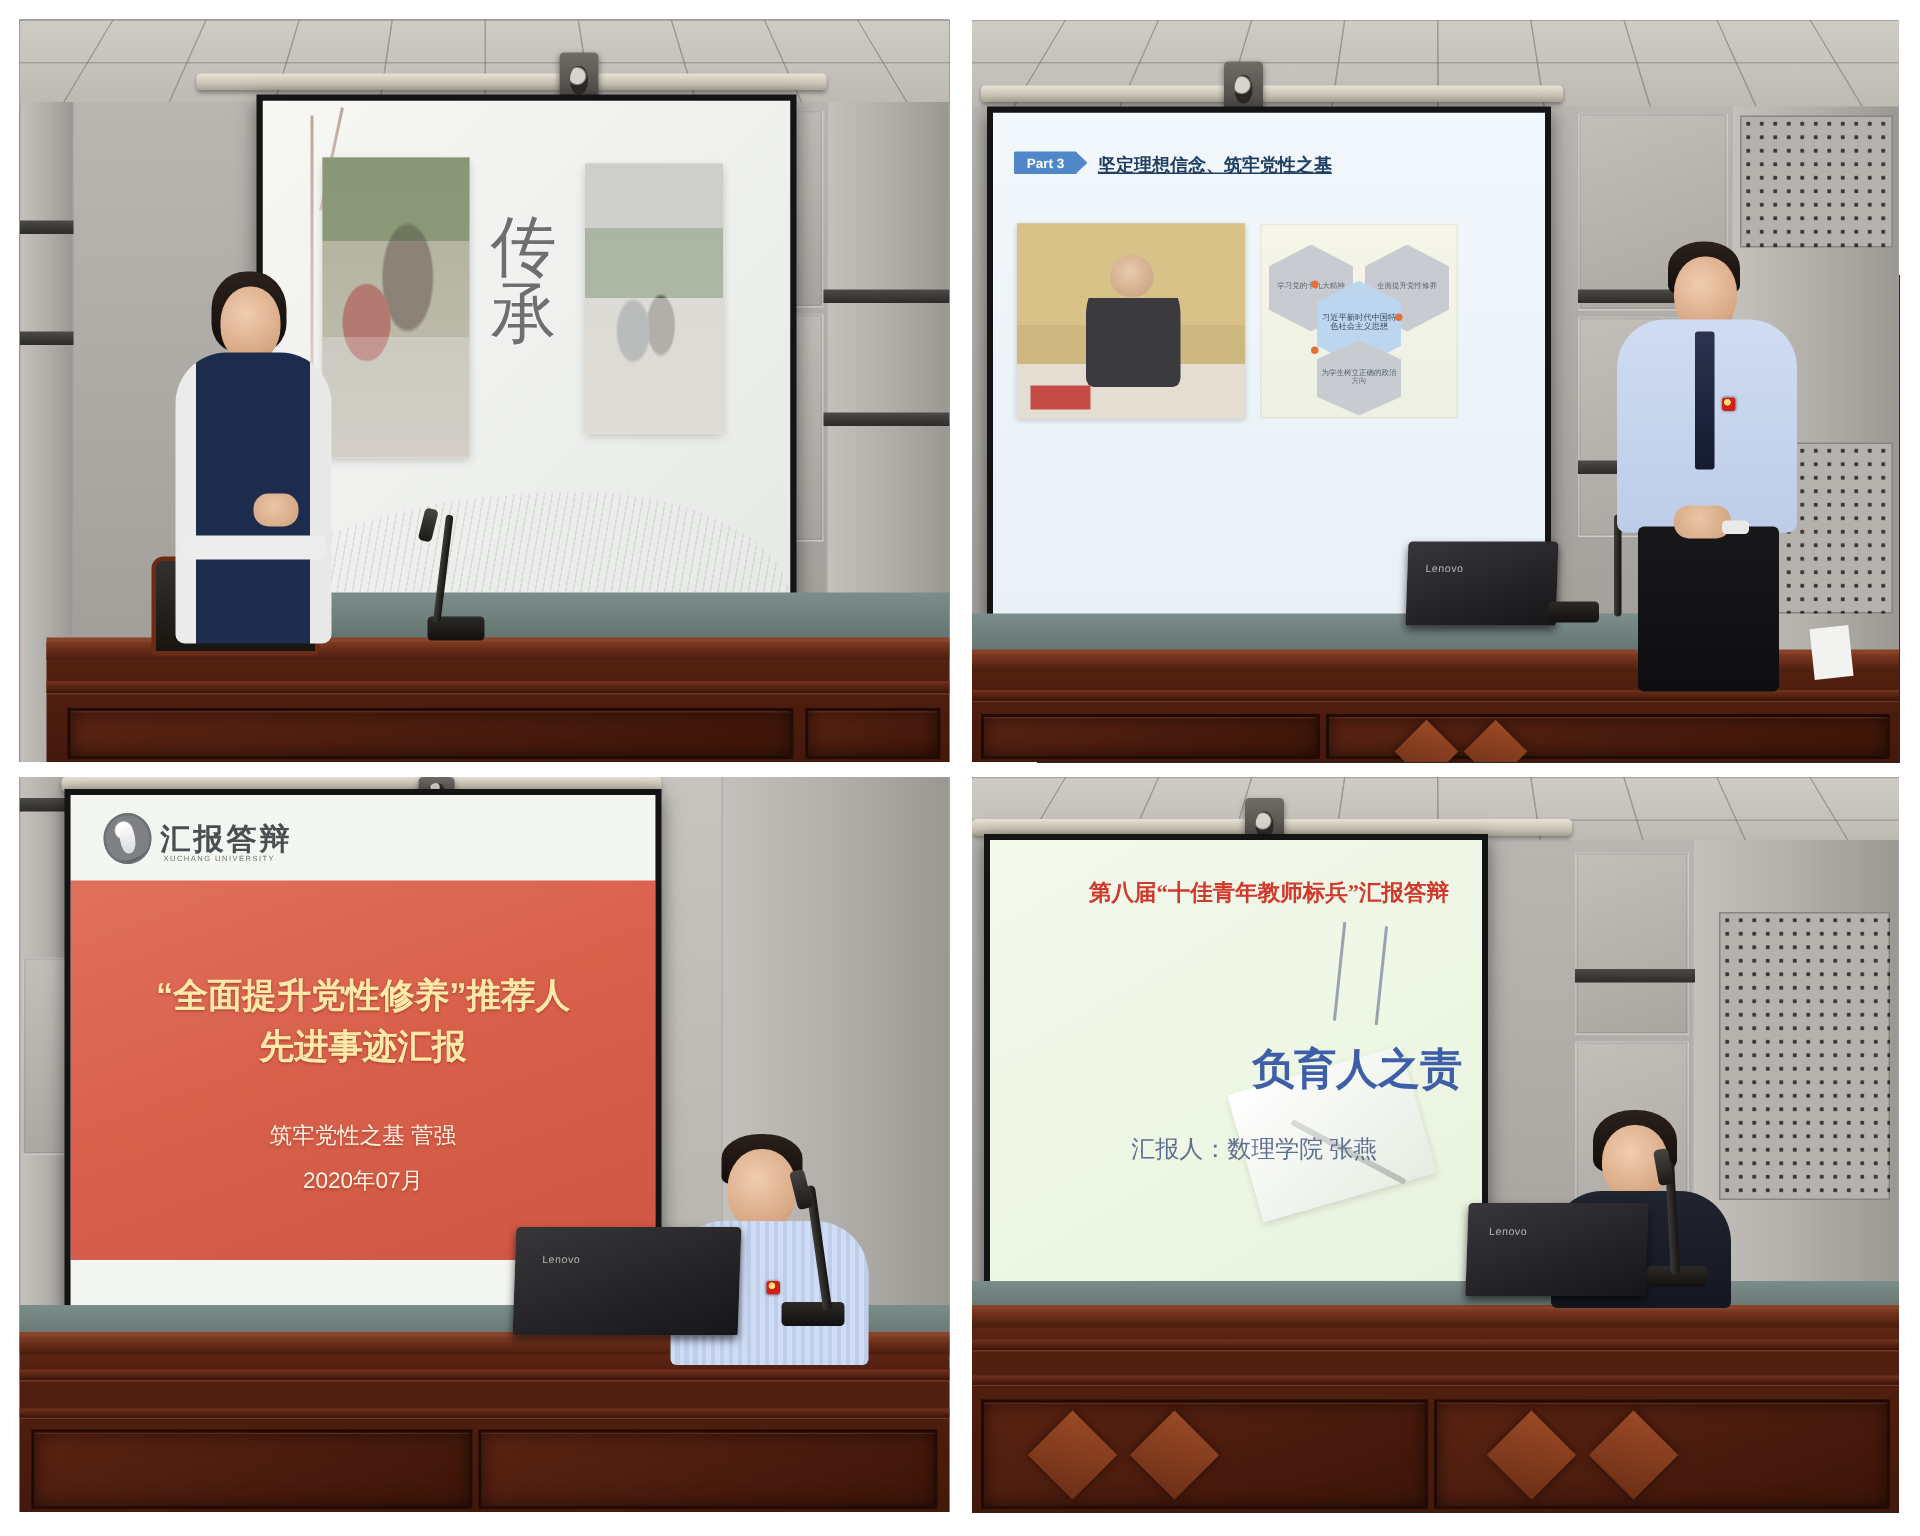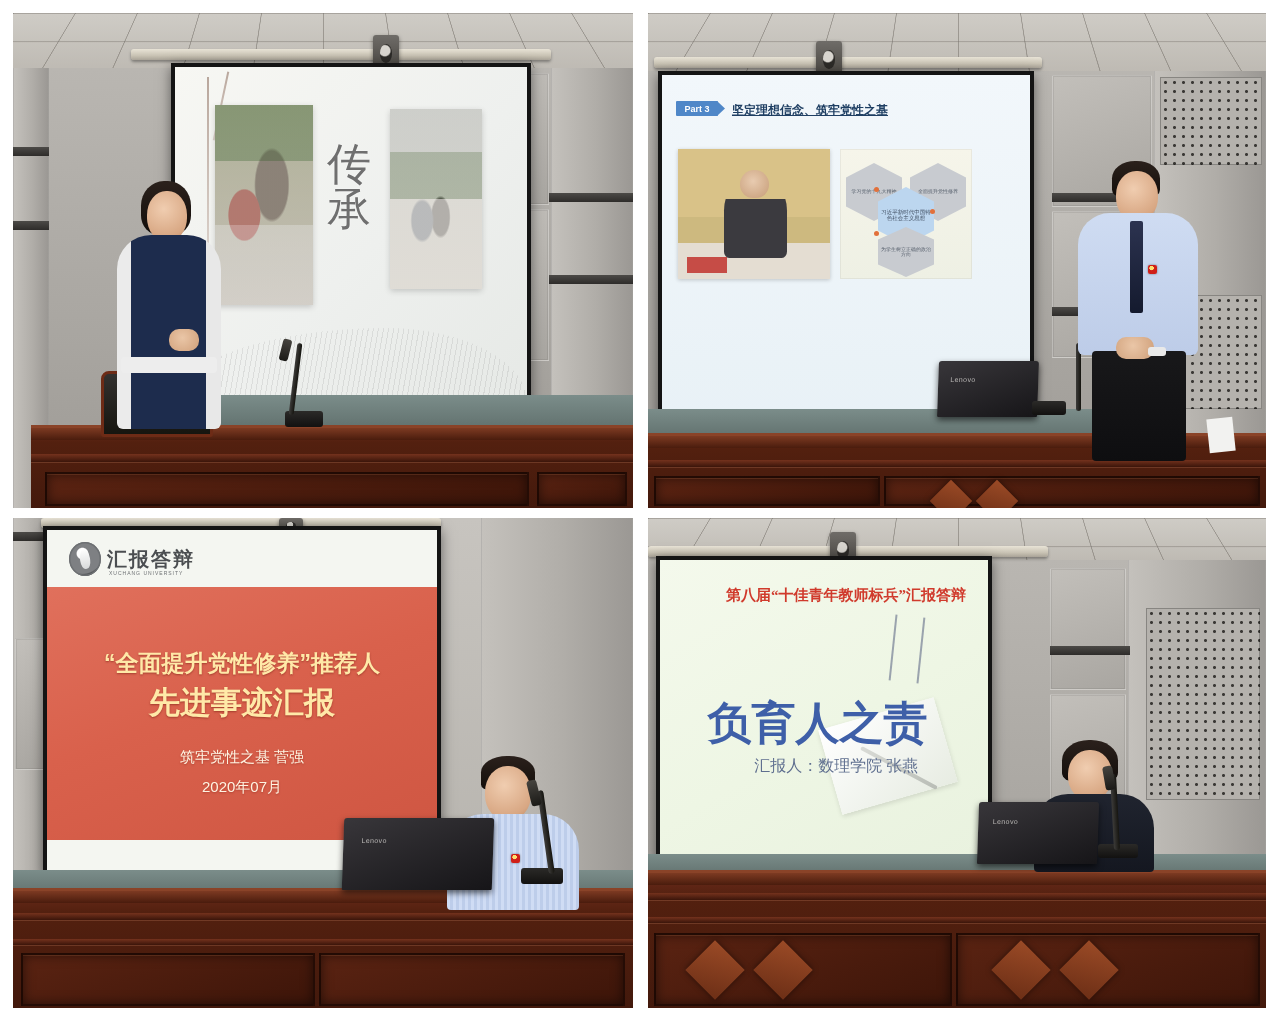--- a/index.html
+++ b/index.html
@@ -522,21 +522,21 @@
           <div class="slide s3">
             <div class="band-top" style="height:57px;"></div>
             <div class="band-red" style="top:57px; bottom:30px;"></div>
             <div class="band-bot" style="height:30px;"></div>
 
             <div class="logo-mark" style="left:22px; top:12px; width:32px; height:34px;"></div>
             <div class="logo-cn" style="left:60px; top:16px; font-size:20px;">汇报答辩</div>
             <div class="logo-en" style="left:62px; top:40px; font-size:5px;">XUCHANG UNIVERSITY</div>
 
             <div class="t1" style="top:118px; font-size:23px;">“全面提升党性修养”推荐人</div>
-            <div class="t2" style="top:152px; font-size:31px;">先进事迹汇报</div>
+            <div class="t2" style="top:152px; font-size:23px;">先进事迹汇报</div>
             <div class="sub1" style="top:218px; font-size:15px;">筑牢党性之基  菅强</div>
             <div class="sub2" style="top:248px; font-size:15px;">2020年07月</div>
           </div>
         </div>
       </div>
 
       <div class="desk-surface" style="left:0; top:352px; right:0; height:30px;"></div>
       <div class="podium" style="left:0; top:370px; right:0; bottom:0;">
         <div class="podium-top"></div>
         <div class="podium-rail" style="top:22px; height:7px;"></div>
@@ -580,21 +580,21 @@
 
       <div class="screen-frame" style="left:8px; top:38px; width:328px; height:296px;">
         <div class="screen">
           <div class="slide s4">
             <div class="hdr" style="top:26px; font-size:15px;">第八届“十佳青年教师标兵”汇报答辩</div>
 
             <div class="compass" style="left:232px; top:56px; width:26px; height:66px; transform:rotate(6deg);"></div>
             <div class="paper" style="left:168px; top:152px; width:120px; height:88px;"></div>
             <div class="pencil" style="left:196px; top:206px; width:86px;"></div>
 
-            <div class="m2" style="top:134px; font-size:44px;">负育人之责</div>
+            <div class="m2" style="top:134px; font-size:28px;text-align:right;">负育人之责</div>
             <div class="foot" style="top:196px; font-size:16px;margin-left:44px;">汇报人：数理学院   张燕</div>
           </div>
         </div>
       </div>
 
       <div class="desk-surface" style="left:0; top:336px; right:0; height:26px;"></div>
       <div class="podium" style="left:0; top:352px; right:0; bottom:0;">
         <div class="podium-top"></div>
         <div class="podium-rail" style="top:20px; height:7px;"></div>
         <div class="podium-rail" style="top:44px; height:6px;"></div>

